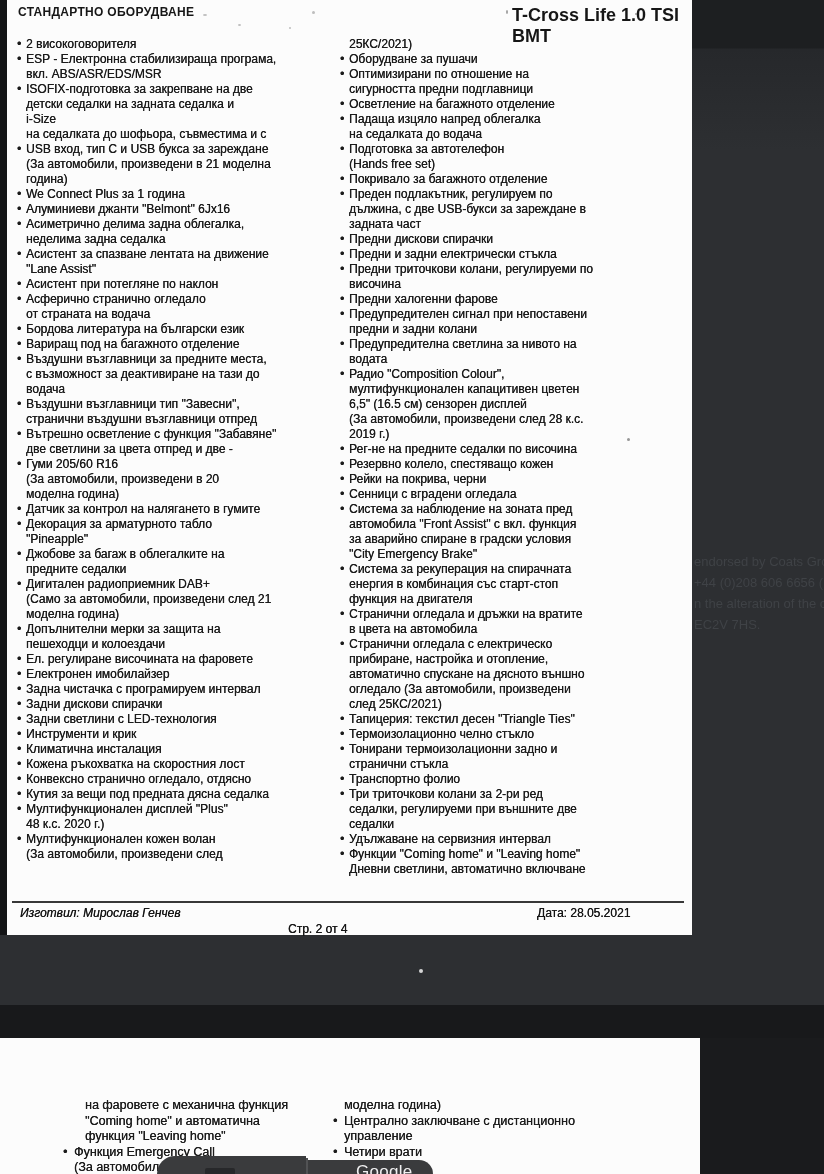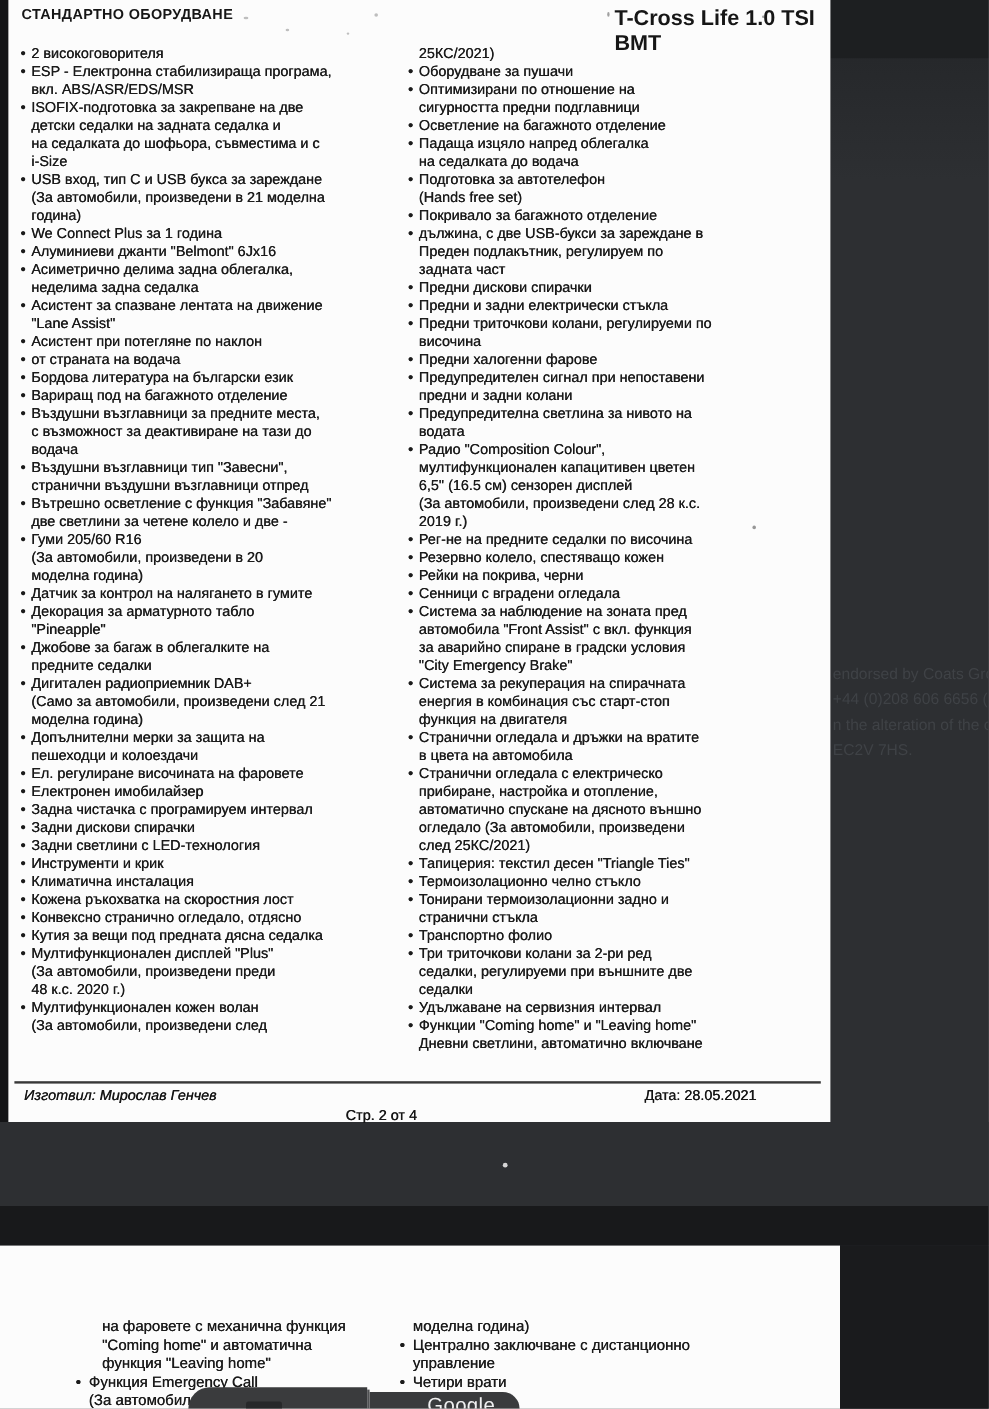--- a/index.html
+++ b/index.html
@@ -92,22 +92,22 @@
       </div>
       <div class="item">
         <span class="blt">•</span>
         <div class="ln">ESP - Електронна стабилизираща програма,</div>
         <div class="ln">вкл. ABS/ASR/EDS/MSR</div>
       </div>
       <div class="item">
         <span class="blt">•</span>
         <div class="ln">ISOFIX-подготовка за закрепване на две</div>
         <div class="ln">детски седалки на задната седалка и</div>
+        <div class="ln">i-Size</div>
         <div class="ln">на седалката до шофьора, съвместима и с</div>
-        <div class="ln">i-Size</div>
       </div>
       <div class="item">
         <span class="blt">•</span>
         <div class="ln">USB вход, тип C и USB букса за зареждане</div>
         <div class="ln">(За автомобили, произведени в 21 моделна</div>
         <div class="ln">година)</div>
       </div>
       <div class="item">
         <span class="blt">•</span>
         <div class="ln">We Connect Plus за 1 година</div>
@@ -125,20 +125,21 @@
         <span class="blt">•</span>
         <div class="ln">Асистент за спазване лентата на движение</div>
         <div class="ln">"Lane Assist"</div>
       </div>
       <div class="item">
         <span class="blt">•</span>
         <div class="ln">Асистент при потегляне по наклон</div>
       </div>
       <div class="item">
         <span class="blt">•</span>
+        <div class="ln">Асферично странично огледало</div>
         <div class="ln">от страната на водача</div>
       </div>
       <div class="item">
         <span class="blt">•</span>
         <div class="ln">Бордова литература на български език</div>
       </div>
       <div class="item">
         <span class="blt">•</span>
         <div class="ln">Вариращ под на багажното отделение</div>
       </div>
@@ -149,21 +150,21 @@
         <div class="ln">водача</div>
       </div>
       <div class="item">
         <span class="blt">•</span>
         <div class="ln">Въздушни възглавници тип "Завесни",</div>
         <div class="ln">странични въздушни възглавници отпред</div>
       </div>
       <div class="item">
         <span class="blt">•</span>
         <div class="ln">Вътрешно осветление с функция "Забавяне"</div>
-        <div class="ln">две светлини за четене колело и две -</div>
+        <div class="ln">две светлини за цвета отпред и две -</div>
       </div>
       <div class="item">
         <span class="blt">•</span>
         <div class="ln">Гуми 205/60 R16</div>
         <div class="ln">(За автомобили, произведени в 20</div>
         <div class="ln">моделна година)</div>
       </div>
       <div class="item">
         <span class="blt">•</span>
         <div class="ln">Датчик за контрол на налягането в гумите</div>
@@ -225,21 +226,20 @@
         <span class="blt">•</span>
         <div class="ln">Конвексно странично огледало, отдясно</div>
       </div>
       <div class="item">
         <span class="blt">•</span>
         <div class="ln">Кутия за вещи под предната дясна седалка</div>
       </div>
       <div class="item">
         <span class="blt">•</span>
         <div class="ln">Мултифункционален дисплей "Plus"</div>
-        <div class="ln">(За автомобили, произведени преди</div>
         <div class="ln">48 к.с. 2020 г.)</div>
       </div>
       <div class="item">
         <span class="blt">•</span>
         <div class="ln">Мултифункционален кожен волан</div>
         <div class="ln">(За автомобили, произведени след</div>
       </div>
     </div>
   <div class="col col-r">
       <div class="item">
@@ -267,22 +267,22 @@
         <span class="blt">•</span>
         <div class="ln">Подготовка за автотелефон</div>
         <div class="ln">(Hands free set)</div>
       </div>
       <div class="item">
         <span class="blt">•</span>
         <div class="ln">Покривало за багажното отделение</div>
       </div>
       <div class="item">
         <span class="blt">•</span>
+        <div class="ln">Преден подлакътник, регулируем по</div>
         <div class="ln">дължина, с две USB-букси за зареждане в</div>
-        <div class="ln">Преден подлакътник, регулируем по</div>
         <div class="ln">задната част</div>
       </div>
       <div class="item">
         <span class="blt">•</span>
         <div class="ln">Предни дискови спирачки</div>
       </div>
       <div class="item">
         <span class="blt">•</span>
         <div class="ln">Предни и задни електрически стъкла</div>
       </div>

